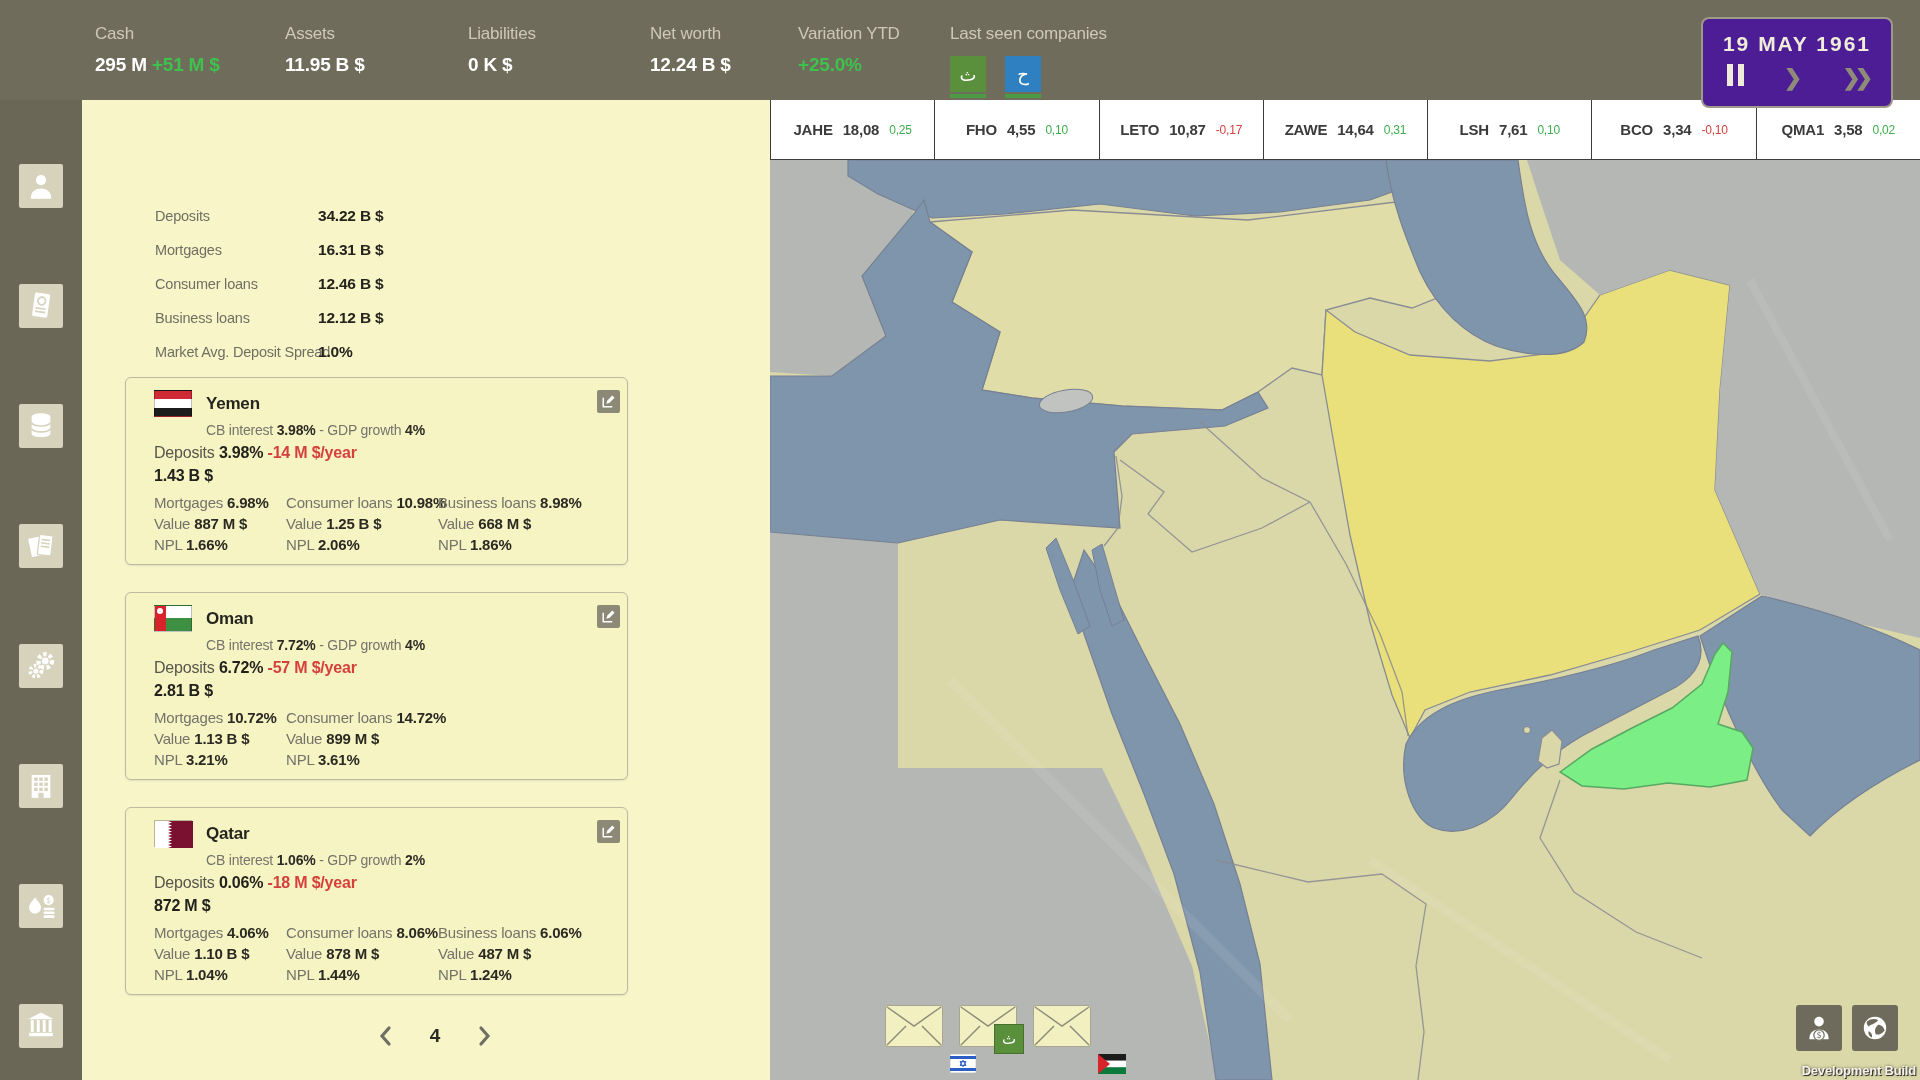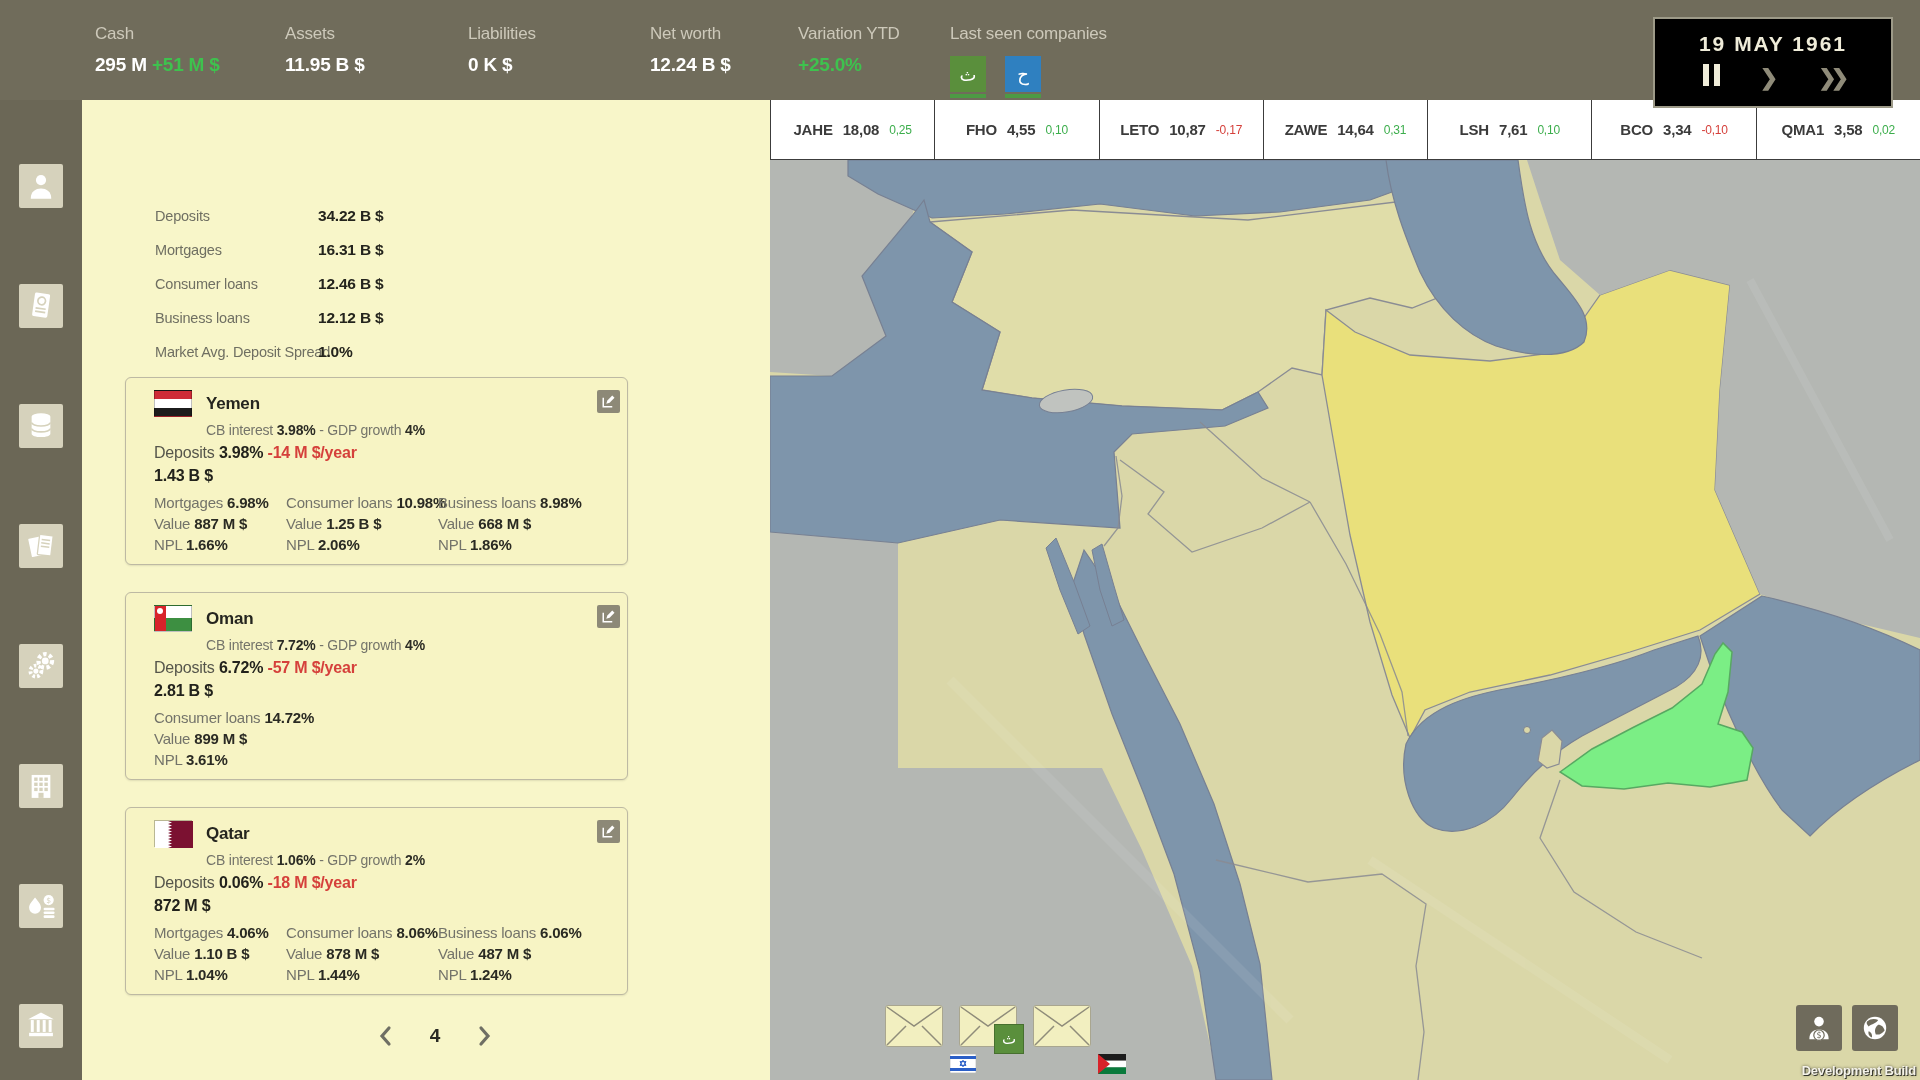--- a/index.html
+++ b/index.html
@@ -14,22 +14,22 @@
   .stat .delta{color:#3ec24e;font-weight:700}
   .val.green{color:#3ec24e}
   .lastseen{position:absolute;left:950px;top:24px}
   .lastseen .lbl{font-size:17px;color:#cdc9ba}
   .corow{display:flex;gap:19px;margin-top:12px}
   .cobox{width:36px;height:36px;display:flex;align-items:center;justify-content:center;
          font-family:"DejaVu Sans",sans-serif;color:#fff;font-size:18px;cursor:pointer}
   .cobox.green{background:#5a8f3c}
   .cobox.blue{background:#2f80c0}
   .counder{width:36px;height:4px;background:#4d9a44;margin-top:2px}
-  .datepanel{position:absolute;right:27px;top:17px;width:240px;height:91px;background:#000000;
-             border:2px solid #9d9a88;border-radius:0;text-align:center}
+  .datepanel{position:absolute;right:27px;top:17px;width:192px;height:91px;background:#4c1d95;
+             border:2px solid #9d9a88;border-radius:8px;text-align:center}
   .datetxt{margin-top:13px;font-size:21px;font-weight:700;color:#efecd9;letter-spacing:2px}
   .timebtns{display:flex;justify-content:center;align-items:center;gap:40px;margin-top:8px}
   .tbtn{background:none;border:none;cursor:pointer;color:#8f8b79;font-size:22px;font-weight:700;line-height:24px}
   .tbtn.active{color:#efecd9}
   .pausebars{display:inline-flex;gap:5px}
   .pausebars i{display:block;width:6px;height:22px;background:#efecd9}
 
   
   .sidebar{position:absolute;left:0;top:100px;width:82px;height:980px;background:#6b6756;
            display:flex;flex-direction:column;align-items:center;padding-top:64px;gap:76px}
@@ -308,20 +308,25 @@
         <svg width="15" height="15" viewBox="0 0 20 20">
             <path d="M3 5v12h12" fill="none" stroke="#fff" stroke-width="2"></path>
             <path d="M7 13l1.5-4.5L15 2l3 3-6.5 6.5z" fill="#fff"></path>
           </svg>
       </button>
       <div class="cbline"><span>CB interest</span> <b>7.72%</b> <span>-</span> <span>GDP growth</span> <b>4%</b></div>
       <div class="depline"><span>Deposits</span> <b>6.72%</b> <b class="neg">-57 M $/year</b></div>
       <div class="depval">2.81 B $</div>
       <div class="loans">
         <div class="loancol">
+          <div><span>Mortgages</span> <b>10.72%</b></div>
+          <div><span>Value</span> <b>1.13 B $</b></div>
+          <div><span>NPL</span> <b>3.21%</b></div>
+        </div>
+        <div class="loancol">
           <div><span>Consumer loans</span> <b>14.72%</b></div>
           <div><span>Value</span> <b>899 M $</b></div>
           <div><span>NPL</span> <b>3.61%</b></div>
         </div>
       </div>
     </div>
 
     <div class="card">
       <div class="flag">
         <svg width="38" height="27" viewBox="0 0 38 27">

